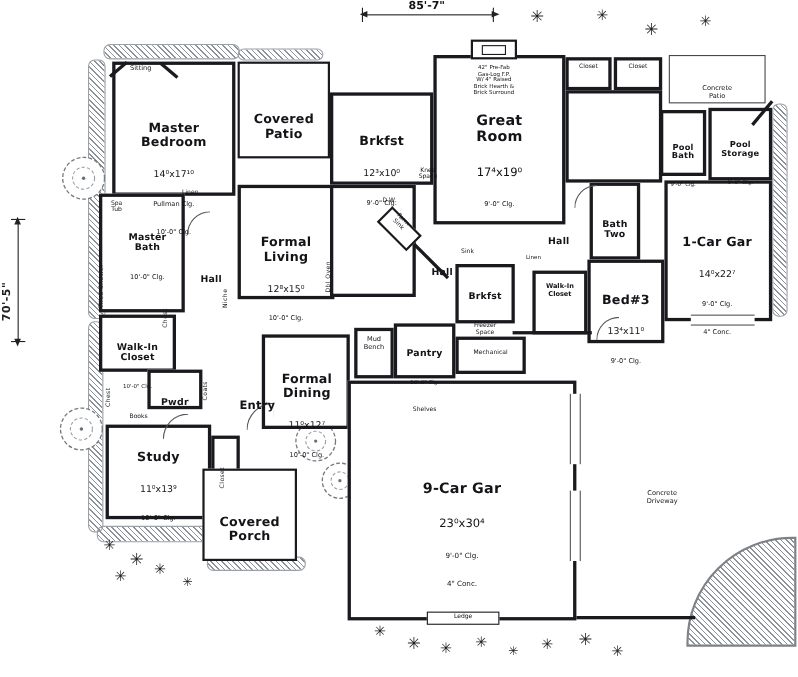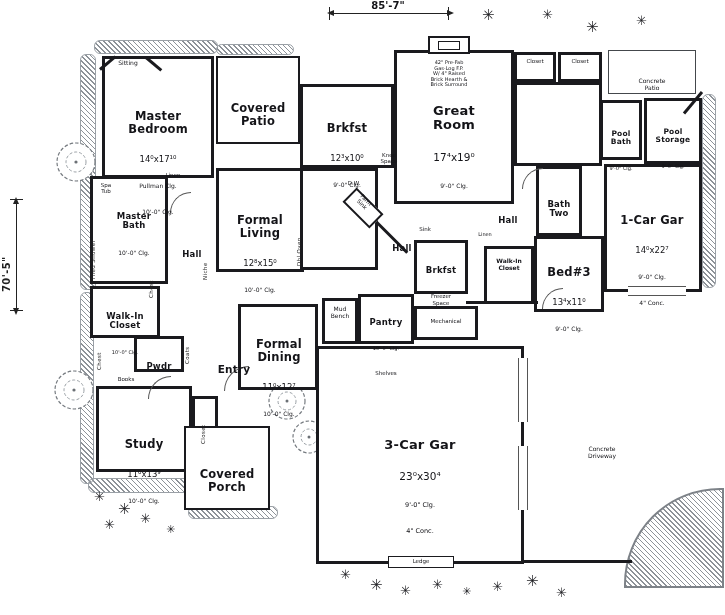--- a/index.html
+++ b/index.html
@@ -297,34 +297,34 @@
 
   <div class="lbl" style="left:324px;top:306px;width:32px;font-size:6px">Mud
 Bench</div>
   <div class="lbl" style="left:362px;top:300px;width:48px">
     <div class="rname md">Pantry</div>
     <div class="rclg" style="font-size:5px">10'-0" Clg.</div>
     <div class="tiny2">Shelves</div>
   </div>
   <div class="lbl" style="left:416px;top:318px;width:60px;font-size:5.5px">Mechanical</div>
 
-  <div class="lbl" style="left:108px;top:420px;width:72px">
+  <div class="lbl" style="left:108px;top:391px;width:72px">
     <div class="rname lg">Study</div>
     <div class="rdim">11⁰x13⁹</div>
     <div class="rclg">10'-0" Clg.</div>
   </div>
   <div class="vlbl" style="left:200px;top:404px;height:40px">Closet</div>
 
   <div class="lbl" style="left:192px;top:450px;width:70px">
     <div class="rname lg">Covered
 Porch</div>
   </div>
 
   <div class="lbl" style="left:368px;top:420px;width:104px">
-    <div class="rname xl">3-Car Gar</div>
+    <div class="rname xl">9-Car Gar</div>
     <div class="rdim lg">23⁰x30⁴</div>
     <div class="rclg" style="font-size:6.5px">9'-0" Clg.</div>
     <div class="rclg" style="font-size:6.5px">4" Conc.</div>
   </div>
 
   <div class="lbl" style="left:568px;top:428px;width:68px">
     <div class="tiny">Concrete
 Driveway</div>
   </div>
 

